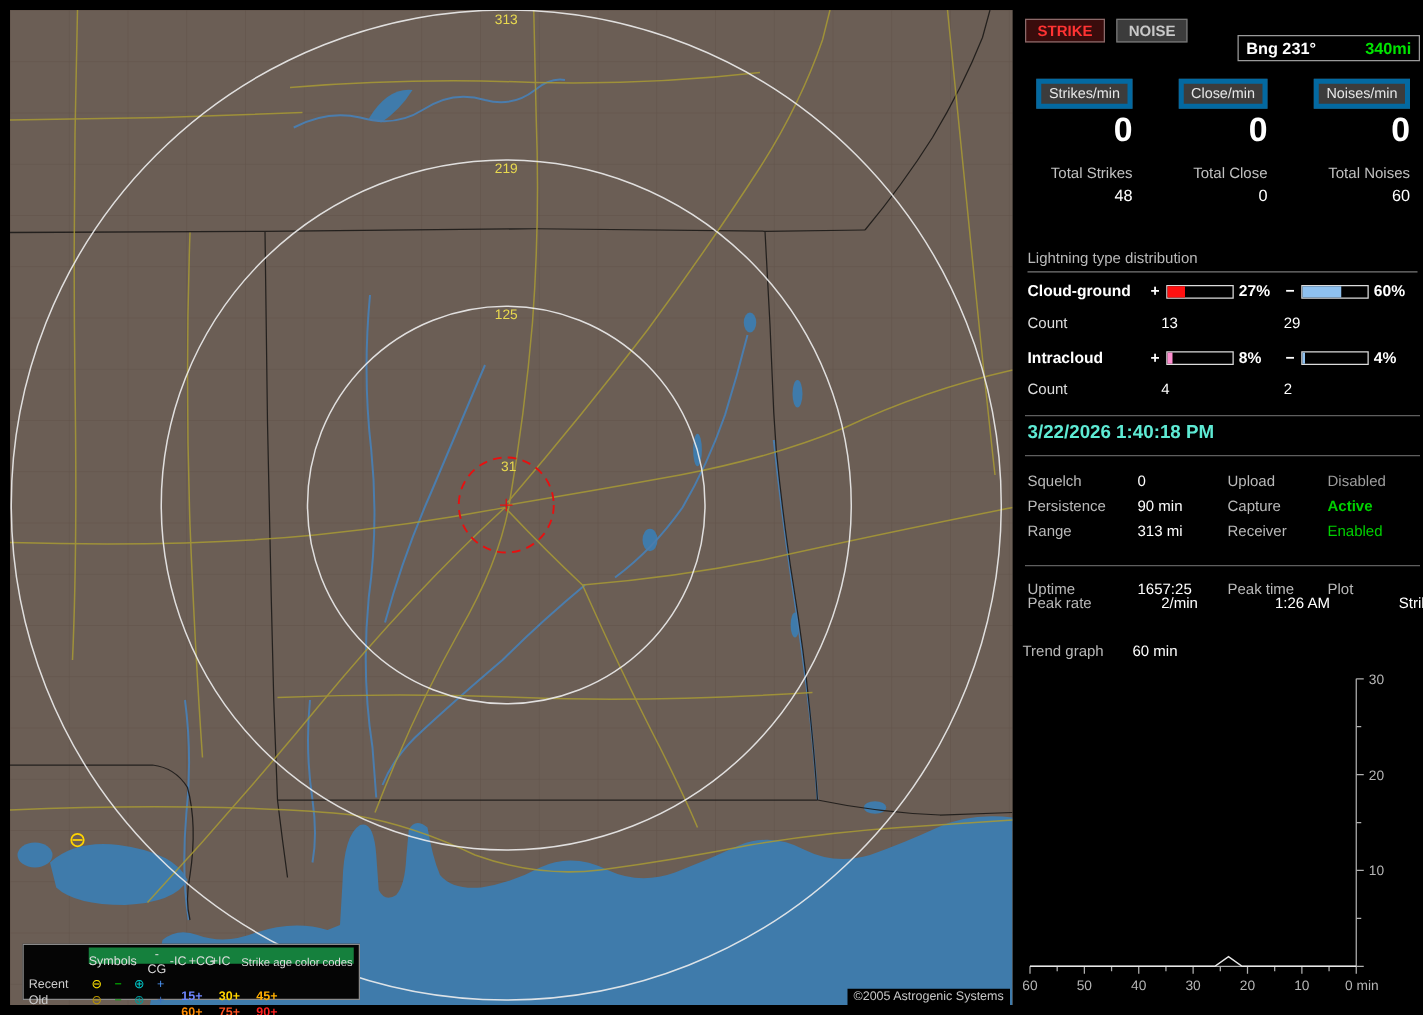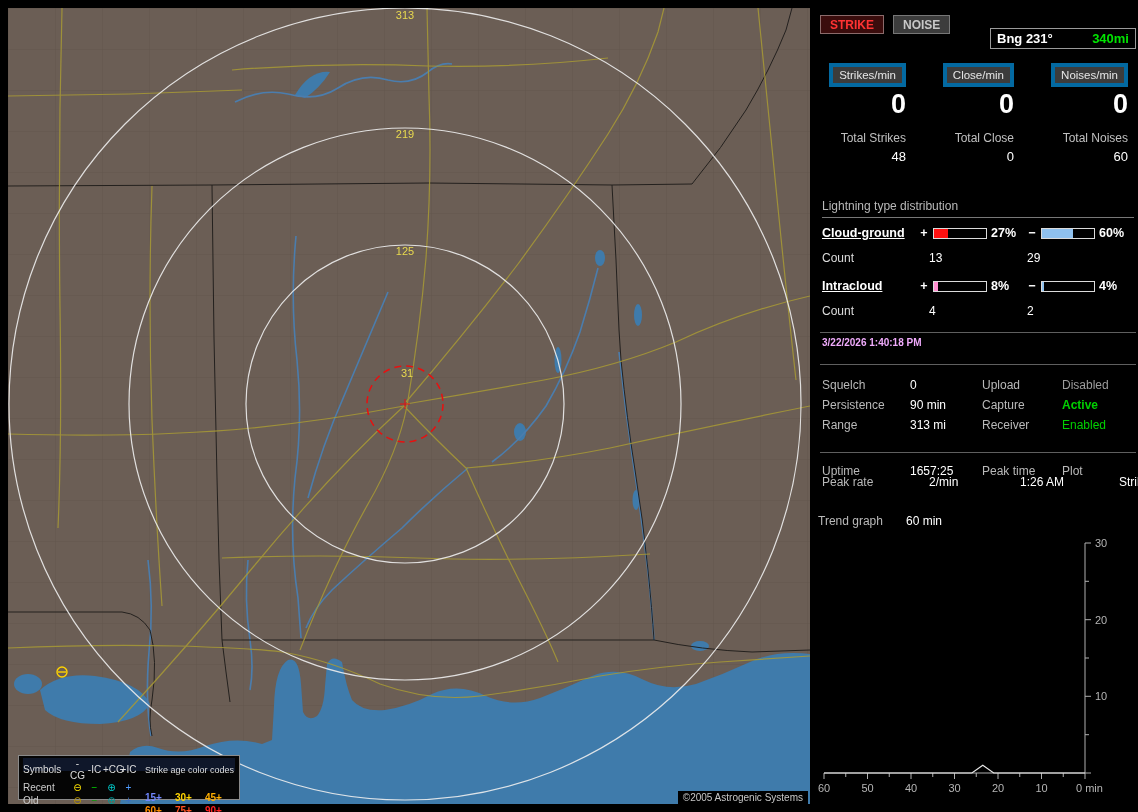--- a/index.html
+++ b/index.html
@@ -7,21 +7,21 @@
               font-family:"Liberation Sans","DejaVu Sans",sans-serif; font-size:12px; color:#ccc; }
   .abs { position:absolute; }
 
   
   #map-wrap { left:8px; top:8px; width:802px; height:796px; background:#6b5e55; }
   #map-wrap svg { display:block; }
 
   .legend { left:10px; bottom:4px; background:#050505; border:1px solid #8a8a8a; padding:2px 4px; }
   .lg-row { display:grid; grid-template-columns:46px 17px 17px 17px 17px 8px 30px 30px 30px;
             align-items:center; height:13px; font-size:10px; line-height:12px; }
-  .lg-head { background:#0f172a; color:#ddd; }
+  .lg-head { background:#15803d; color:#ddd;margin-left:48px; }
   .lg-age-title { grid-column:span 3; font-size:9px; white-space:nowrap; }
   .lg-sym { text-align:center; font-size:10px; }
   .lg-age { font-weight:bold;margin-top:21px; }
 
   .copyright { right:2px; bottom:0; background:#000; color:#c7c7c7; font-size:10px; padding:1px 5px; }
 
   
   #panel { left:818px; top:0; width:320px; height:812px; background:#000; }
 
   .hdr { left:2px; top:14px; width:316px; height:21px; display:flex; align-items:center; }
@@ -36,33 +36,33 @@
   .rate-col { top:63px; text-align:right; }
   .chip { display:inline-block; background:#3c3c3c; border:4px solid #0369a1; color:#e6e6e6;
           font-size:11.5px; padding:1px 6px; line-height:14px; }
   .bigzero { font-size:27px; font-weight:bold; color:#fff; line-height:30px; margin-top:2px; }
   .tot-lbl { color:#c0c0c0; font-size:12px; margin-top:12px; }
   .tot-val { color:#fff; font-size:13px; margin-top:4px; }
 
   .dist-title { left:4px; top:199px; width:312px; color:#b9b9b9; padding-bottom:4px;
                 border-bottom:1px solid #787878; }
   .dist-row { left:4px; width:314px; display:flex; align-items:center; gap:4px; font-size:12.5px; }
-  .dist-label { width:93px; font-weight:bold; color:#fff;text-decoration:underline; }
+  .dist-label { width:93px; font-weight:bold; color:#fff; }
   .sign { width:10px; text-align:center; color:#fff; font-weight:bold; }
   .bar { width:54px; height:11px; border:1px solid #dcdcdc; background:#000; }
   .bar .fill { height:100%; width:0; }
   .pct { width:32px; font-weight:bold; color:#fff; }
   .count-row { left:4px; width:314px; display:flex; color:#fff; }
   .count-lbl { width:97px; color:#dcdcdc; }
   .count-v1 { width:98px; padding-left:10px; }
   .count-v2 { padding-left:10px; }
 
   .divider { left:2px; width:316px; border-top:1px solid #5f5f5f; height:0; }
 
-  .clock { left:4px; top:337px; color:#f0abfc; font-size:10px; font-weight:bold; }
+  .clock { left:4px; top:337px; color:#5eead4; font-size:15px; font-weight:bold; }
 
   .grid4 { left:4px; width:314px; display:grid; grid-template-columns:88px 72px 80px auto; }
   .grid4 > div { line-height:20px; }
   .lbl { color:#b9b9b9; } .val { color:#fff; }
 
   .trend-row { left:0; top:514px; width:314px; display:grid; grid-template-columns:88px auto; }
 
   #graph { left:0; top:535px; }
 </style>
 </head>

